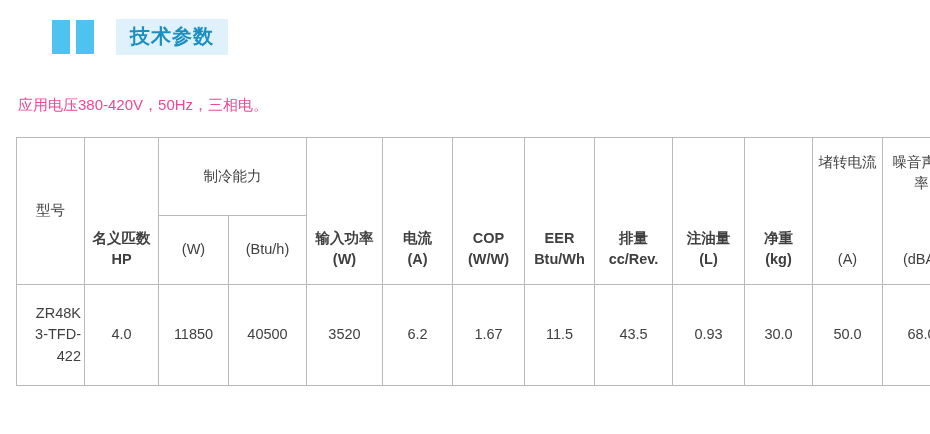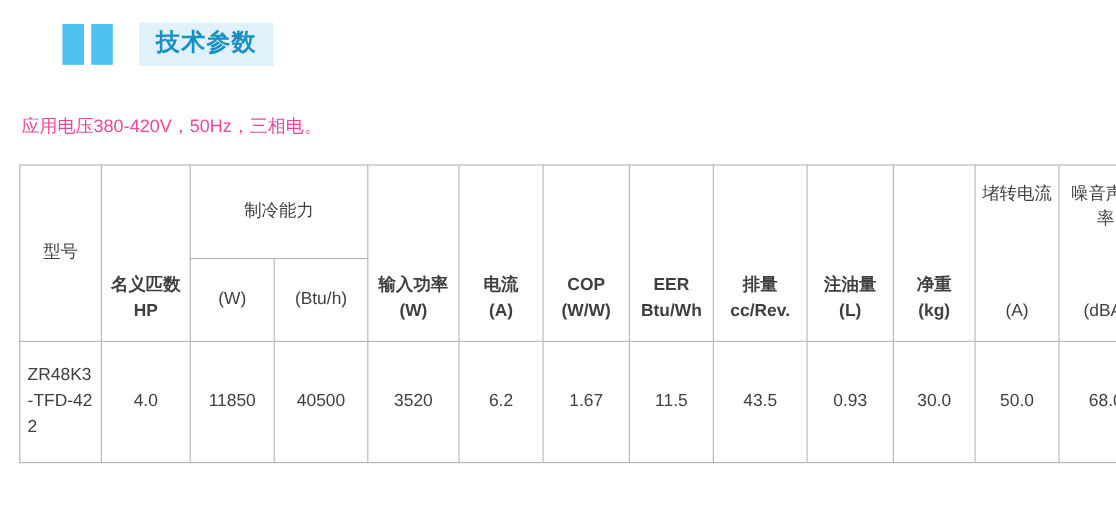--- a/index.html
+++ b/index.html
@@ -78,22 +78,22 @@
     vertical-align: middle;
     font-weight: normal;
     padding: 2px 3px;
     line-height: 1.45;
     word-break: break-all;
   }
   .head-cell { height: 142px; }
   .sub-head { height: 44px; }
   .body-row td { height: 96px; }
   .body-row td.model {
-    text-align: left;
-    padding-left: 6px;
+    text-align: right;
+    padding-left: 16px;
   }
   .cap-group-label { height: 50px; }
   .stack {
     display: flex;
     flex-direction: column;
     justify-content: space-between;
     height: 118px;
   }
   .stack .top { }
   .stack .bot { }

